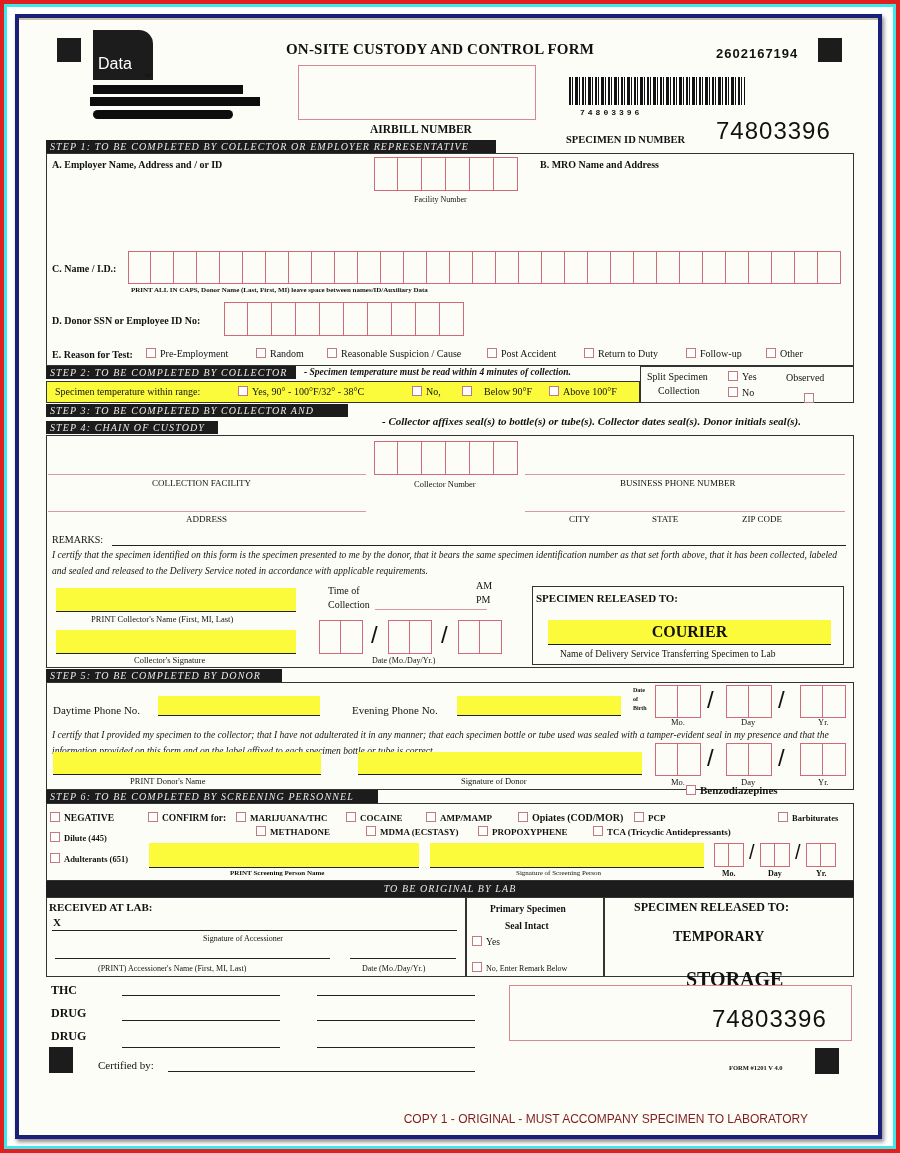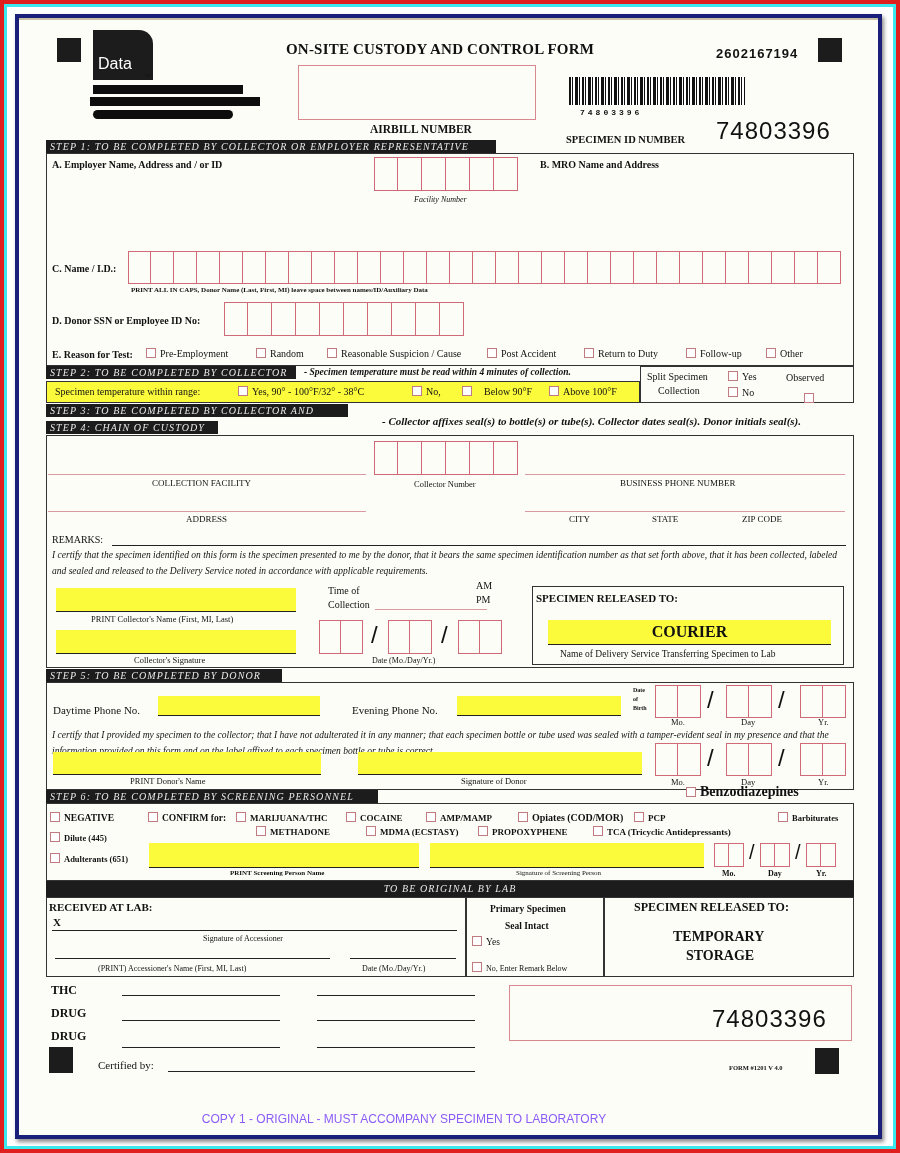--- a/index.html
+++ b/index.html
@@ -38,21 +38,21 @@
   .boxes span { display: block; border: 1px solid #d06a78; border-left: none; }
   .boxes span:first-child { border-left: 1px solid #d06a78; }
   .cb { display: inline-block; width: 10px; height: 10px; border: 1px solid #c07a80; background: #fff; vertical-align: -1px; margin-right: 4px; }
   .pline { position: absolute; height: 0; border-top: 1.5px solid #d89aa0; }
   .kline { position: absolute; height: 0; border-top: 1px solid #222; }
   .hl { position: absolute; background: #fbfb3c; }
   .it { font-style: italic; }
   .slash { position: absolute; font-size: 24px; font-family: "Liberation Sans", sans-serif; font-weight: 300; }
 
   .courier { font-size: 16px; font-weight: bold; text-align: center; }
-  .copy-line { left: 0; width: 808px; top: 1112px; text-align: center; color: #8b5cf6; font-family: "Liberation Sans", sans-serif; font-size: 12px; }
+  .copy-line { left: 0; width: 808px; top: 1112px; text-align: right; color: #7f1d1d; font-family: "Liberation Sans", sans-serif; font-size: 12px; }
 </style>
 </head>
 <body>
 
 <div class="frame-red"></div>
 <div class="frame-cyan"></div>
 <div class="frame-navy"></div>
 <div class="paper"></div>
 
 <div class="sq" style="left:57px;top:38px;"></div>
@@ -76,21 +76,21 @@
 <div class="section" style="left:46px;top:153px;width:808px;height:213px;border-top:1.5px solid #333;"></div>
 <div class="lbl" style="left:52px;top:159px;">A. Employer Name, Address and / or ID</div>
 <div class="boxes" style="left:374px;top:157px;">
   <span style="width:24px;height:34px;"></span>
     <span style="width:24px;height:34px;"></span>
     <span style="width:24px;height:34px;"></span>
     <span style="width:24px;height:34px;"></span>
     <span style="width:24px;height:34px;"></span>
     <span style="width:24px;height:34px;"></span>
 </div>
-<div class="lbl-n" style="left:414px;top:195px;font-size:8px;font-style:italic;">Facility Number</div>
+<div class="lbl-n" style="left:414px;top:195px;font-size:8px;">Facility Number</div>
 <div class="lbl" style="left:540px;top:159px;">B. MRO Name and Address</div>
 
 <div class="lbl" style="left:52px;top:263px;">C. Name / I.D.:</div>
 <div class="boxes" style="left:128px;top:251px;">
   <span style="width:23px;height:33px;"></span>
     <span style="width:23px;height:33px;"></span>
     <span style="width:23px;height:33px;"></span>
     <span style="width:23px;height:33px;"></span>
     <span style="width:23px;height:33px;"></span>
     <span style="width:23px;height:33px;"></span>
@@ -271,21 +271,21 @@
 
 <div class="stepbar" style="left:46px;top:790px;width:332px;">STEP 6: TO BE COMPLETED BY SCREENING PERSONNEL</div>
 <div class="section" style="left:46px;top:803px;width:808px;height:78px;"></div>
 <div class="lbl" style="left:50px;top:812px;font-size:9.5px;"><span class="cb"></span><span>NEGATIVE</span></div>
 <div class="lbl" style="left:148px;top:812px;font-size:9.5px;"><span class="cb"></span><span>CONFIRM for:</span></div>
 <div class="lbl" style="left:236px;top:812px;font-size:9px;"><span class="cb"></span><span>MARIJUANA/THC</span></div>
 <div class="lbl" style="left:346px;top:812px;font-size:9px;"><span class="cb"></span><span>COCAINE</span></div>
 <div class="lbl" style="left:426px;top:812px;font-size:9px;"><span class="cb"></span><span>AMP/MAMP</span></div>
 <div class="lbl" style="left:518px;top:812px;font-size:10px;"><span class="cb"></span><span>Opiates (COD/MOR)</span></div>
 <div class="lbl" style="left:634px;top:812px;font-size:9px;"><span class="cb"></span><span>PCP</span></div>
-<div class="lbl" style="left:686px;top:784px;font-size:14px;"><span class="cb"></span><span>Benzodiazepines</span></div>
+<div class="lbl" style="left:686px;top:784px;font-size:11px;"><span class="cb"></span><span>Benzodiazepines</span></div>
 <div class="lbl" style="left:778px;top:812px;font-size:8.5px;"><span class="cb"></span><span>Barbiturates</span></div>
 <div class="lbl" style="left:256px;top:826px;font-size:9px;"><span class="cb"></span><span>METHADONE</span></div>
 <div class="lbl" style="left:366px;top:826px;font-size:9px;"><span class="cb"></span><span>MDMA (ECSTASY)</span></div>
 <div class="lbl" style="left:478px;top:826px;font-size:9px;"><span class="cb"></span><span>PROPOXYPHENE</span></div>
 <div class="lbl" style="left:593px;top:826px;font-size:9px;"><span class="cb"></span><span>TCA (Tricyclic Antidepressants)</span></div>
 <div class="lbl" style="left:50px;top:832px;font-size:8.5px;"><span class="cb"></span><span>Dilute (445)</span></div>
 <div class="lbl" style="left:50px;top:853px;font-size:8.5px;"><span class="cb"></span><span>Adulterants (651)</span></div>
 <div class="hl" style="left:149px;top:843px;width:270px;height:25px;border-bottom:1.5px solid #222;"></div>
 <div class="small" style="left:230px;top:869px;font-weight:bold;">PRINT Screening Person Name</div>
 <div class="hl" style="left:430px;top:843px;width:274px;height:25px;border-bottom:1.5px solid #222;"></div>
@@ -319,21 +319,21 @@
 <div class="kline" style="left:55px;top:958px;width:275px;"></div>
 <div class="lbl-n" style="left:98px;top:964px;font-size:8px;">(PRINT) Accessioner's Name (First, MI, Last)</div>
 <div class="kline" style="left:350px;top:958px;width:106px;"></div>
 <div class="lbl-n" style="left:362px;top:964px;font-size:8px;">Date (Mo./Day/Yr.)</div>
 <div class="lbl" style="left:490px;top:904px;font-size:9.5px;">Primary Specimen</div>
 <div class="lbl" style="left:505px;top:921px;font-size:9.5px;">Seal Intact</div>
 <div class="lbl-n" style="left:472px;top:936px;font-size:9.5px;"><span class="cb"></span><span>Yes</span></div>
 <div class="lbl-n" style="left:472px;top:962px;font-size:8px;"><span class="cb"></span><span>No, Enter Remark Below</span></div>
 <div class="lbl" style="left:634px;top:900px;font-size:12px;">SPECIMEN RELEASED TO:</div>
 <div class="lbl" style="left:673px;top:929px;font-size:14px;">TEMPORARY</div>
-<div class="lbl" style="left:686px;top:948px;font-size:14px;">STORAGE</div>
+<div class="lbl" style="left:686px;top:968px;font-size:20px;">STORAGE</div>
 
 <div class="lbl" style="left:51px;top:983px;font-size:12px;">THC</div>
 <div class="lbl" style="left:51px;top:1006px;font-size:12px;">DRUG</div>
 <div class="lbl" style="left:51px;top:1029px;font-size:12px;">DRUG</div>
 <div class="kline" style="left:122px;top:995px;width:158px;"></div>
 <div class="kline" style="left:317px;top:995px;width:158px;"></div>
 <div class="kline" style="left:122px;top:1020px;width:158px;"></div>
 <div class="kline" style="left:317px;top:1020px;width:158px;"></div>
 <div class="kline" style="left:122px;top:1047px;width:158px;"></div>
 <div class="kline" style="left:317px;top:1047px;width:158px;"></div>

